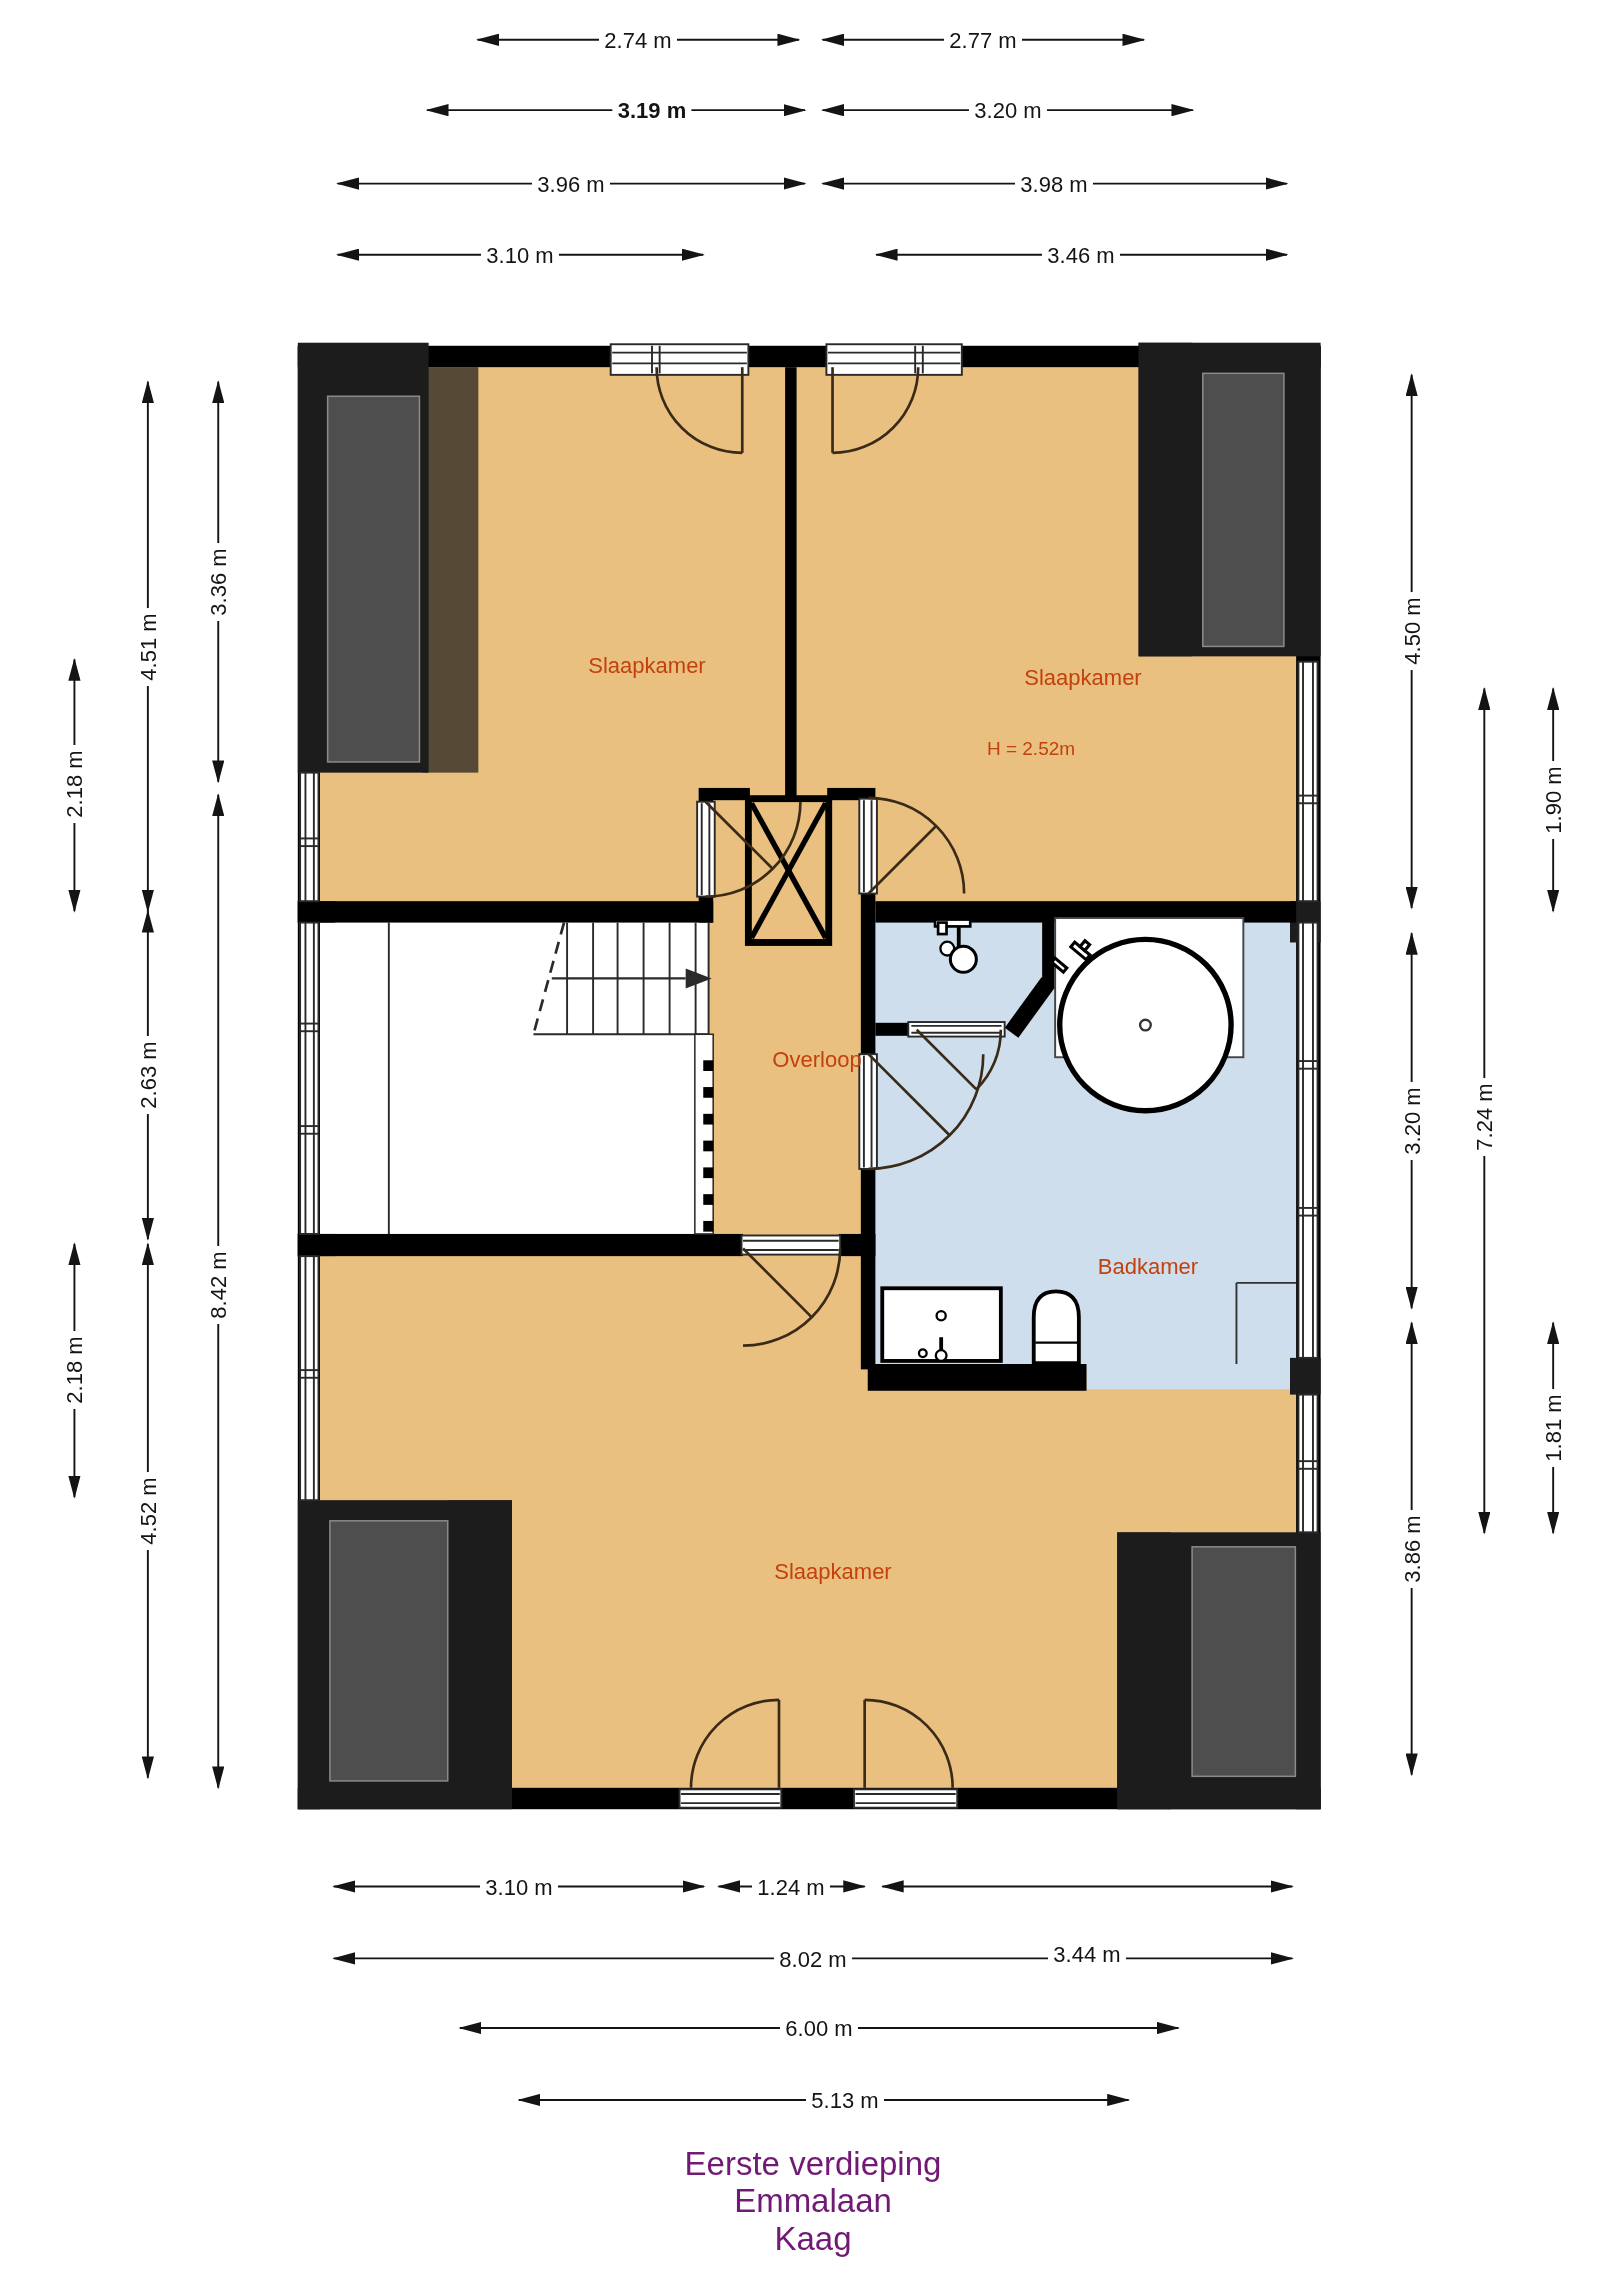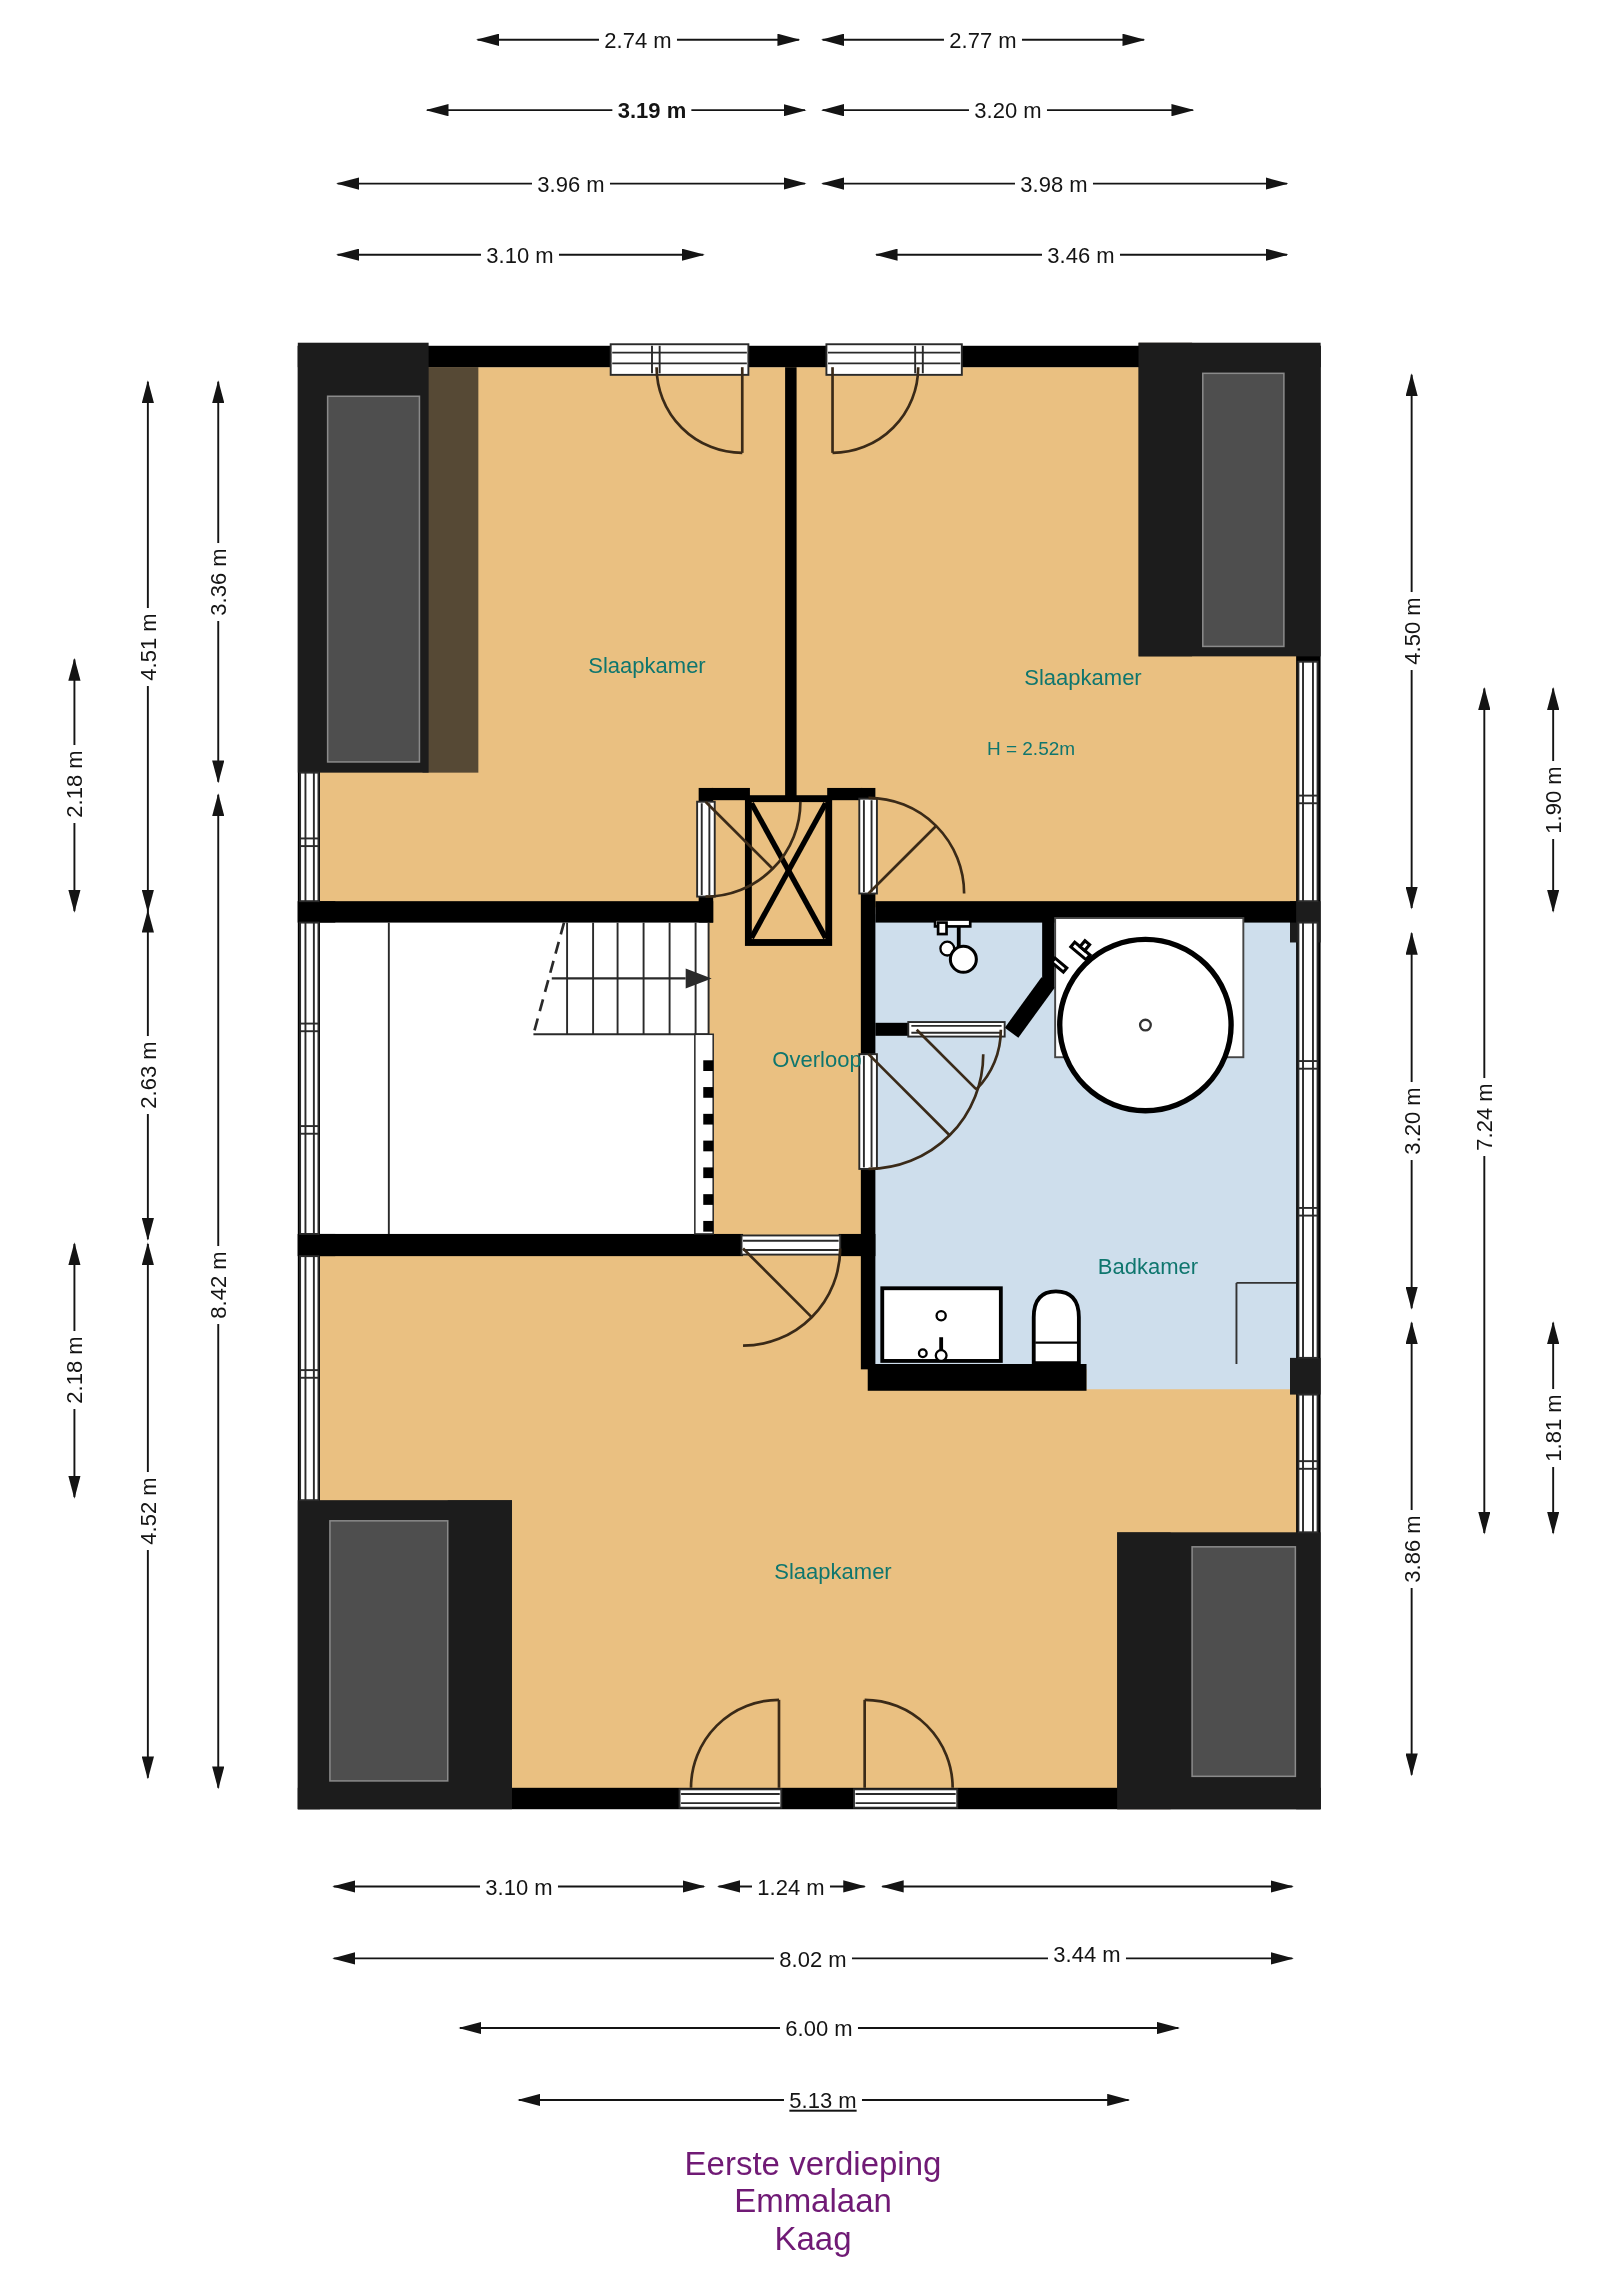--- a/index.html
+++ b/index.html
@@ -2,21 +2,21 @@
 <html style="font-size:12.2px"><head>
 <meta charset="utf-8">
 <style>
   html,body{margin:0;padding:0;background:#ffffff;}
   #page{position:relative;width:1623px;height:2270px;background:#ffffff;overflow:hidden;
         font-family:"Liberation Sans", sans-serif;color:#111;}
   #plan-svg{position:absolute;left:0;top:0;}
   .dim{position:absolute;transform:translate(-50%,-50%);background:#ffffff;
        font-size:22px;line-height:23px;padding:0.8px 5.4px;white-space:nowrap;color:#141414;}
   .dim.v{transform:translate(-50%,-50%) rotate(-90deg);}
-  .room{position:absolute;transform:translate(-50%,-50%);font-size:22px;color:#0f766e;white-space:nowrap;}
+  .room{position:absolute;transform:translate(-50%,-50%);font-size:22px;color:#c2410c;white-space:nowrap;}
   .room.small{font-size:19px;}
   .title-line{position:absolute;transform:translate(-50%,-50%);font-size:33px;color:#701a75;white-space:nowrap;}
 </style>
 </head>
 <body>
 
 <div id="page">
 
 <svg id="plan-svg" width="1623" height="2295" viewBox="0 0 2121 3000">
   <defs>
@@ -318,21 +318,21 @@
 <div class="dim v" style="left:1412px;top:1121px;">3.20 m</div>
 <div class="dim v" style="left:1484px;top:1117px;">7.24 m</div>
 <div class="dim v" style="left:1553px;top:1428px;">1.81 m</div>
 <div class="dim v" style="left:1412px;top:1549px;">3.86 m</div>
 
 <div class="dim" style="left:519px;top:1887px;">3.10 m</div>
 <div class="dim" style="left:791px;top:1887px;">1.24 m</div>
 <div class="dim" style="left:1087px;top:1954px;">3.44 m</div>
 <div class="dim" style="left:813px;top:1959px;">8.02 m</div>
 <div class="dim" style="left:819px;top:2028px;">6.00 m</div>
-<div class="dim" style="left:823px;top:2100px;text-decoration:underline;">5.13 m</div>
+<div class="dim" style="left:845px;top:2100px;">5.13 m</div>
 
 <div class="room" style="left:647px;top:666px;">Slaapkamer</div>
 <div class="room" style="left:1083px;top:678px;">Slaapkamer</div>
 <div class="room small" style="left:1031px;top:704px;margin-top:45px;">H = 2.52m</div>
 <div class="room" style="left:817px;top:1060px;">Overloop</div>
 <div class="room" style="left:1148px;top:1243px;margin-top:24px;">Badkamer</div>
 <div class="room" style="left:833px;top:1572px;">Slaapkamer</div>
 
 <div class="title-line" style="left:813px;top:2164px;">Eerste verdieping</div>
 <div class="title-line" style="left:813px;top:2201px;">Emmalaan</div>

